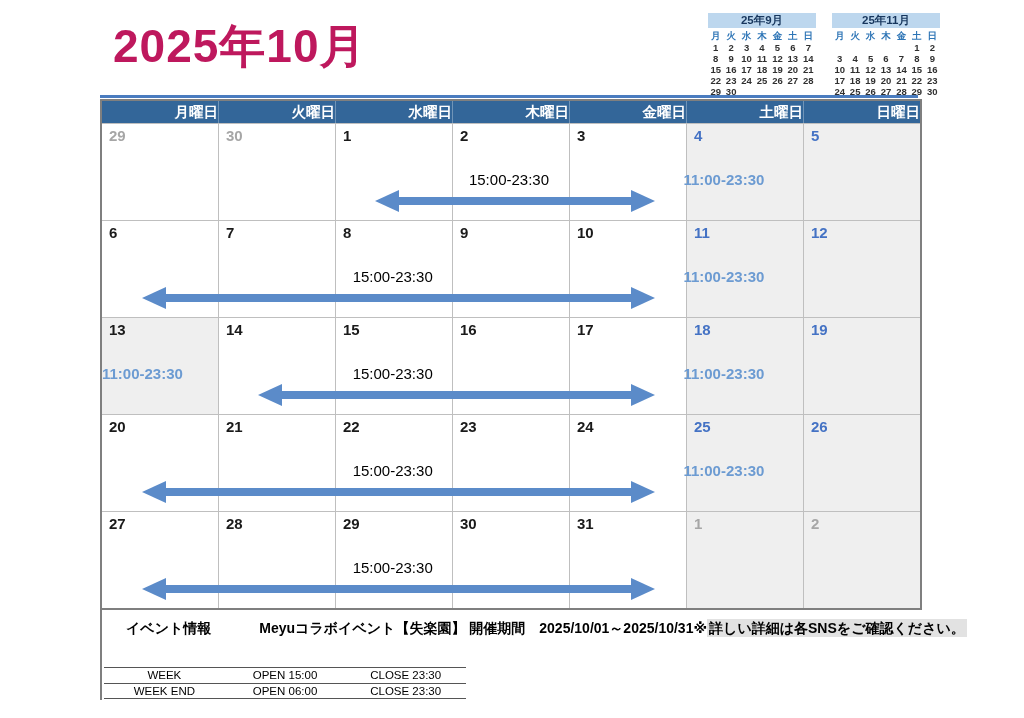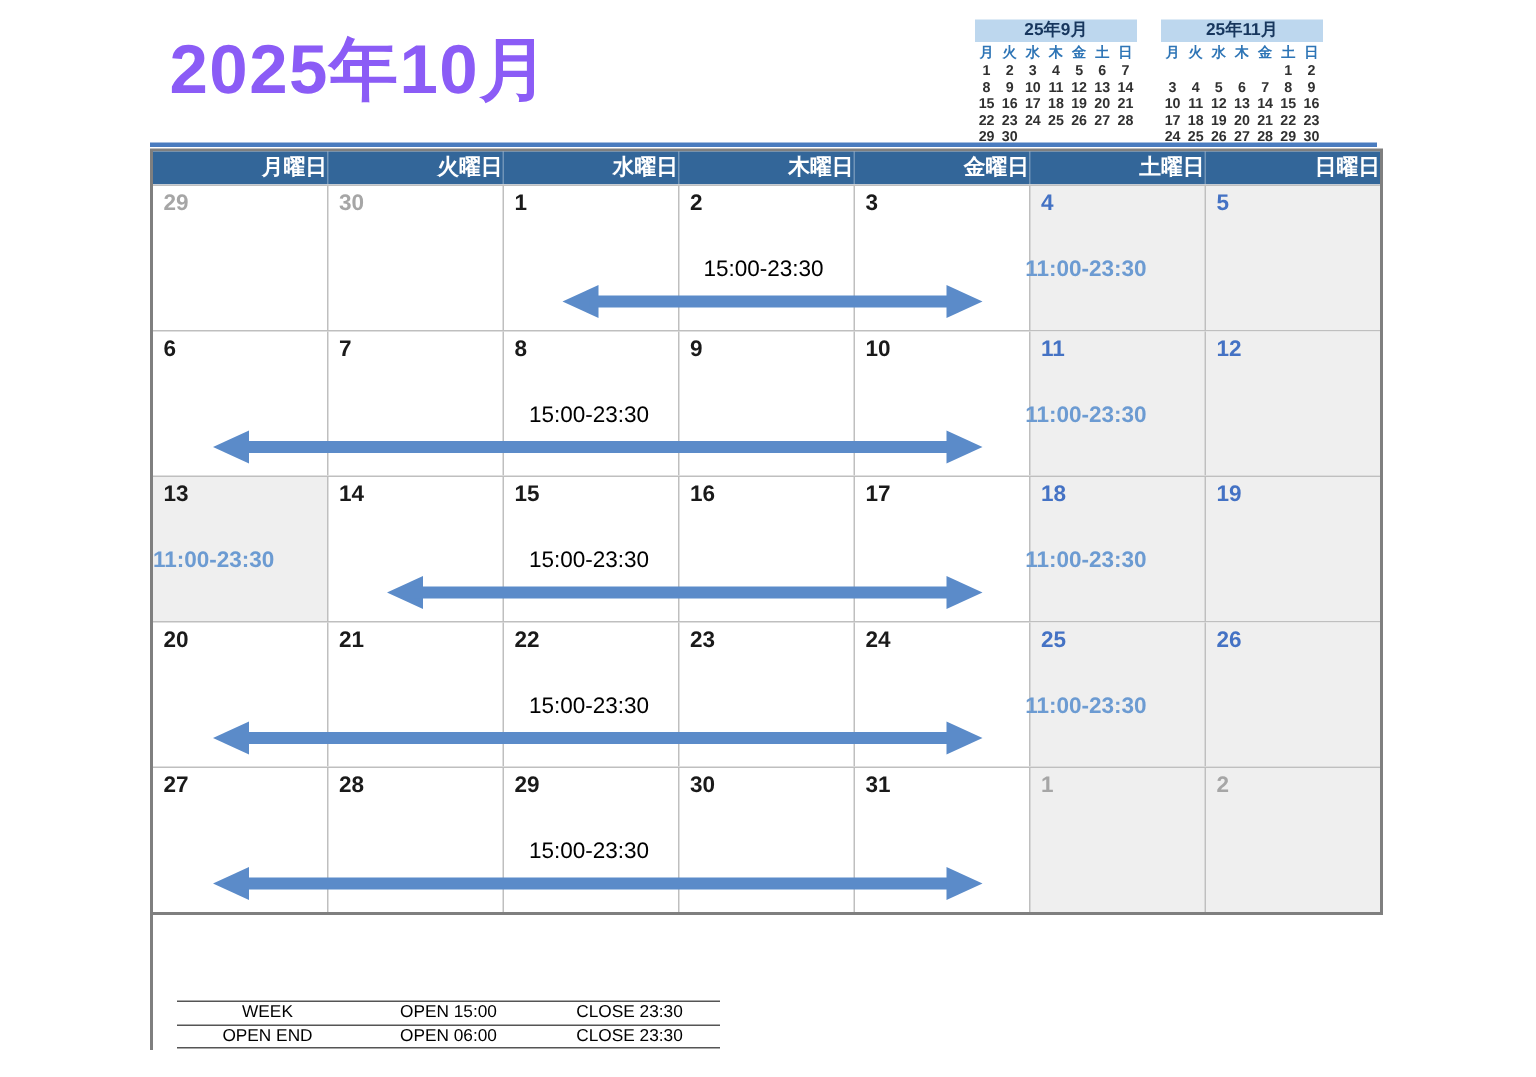--- a/index.html
+++ b/index.html
@@ -1,22 +1,22 @@
 <!DOCTYPE html>
 <html><head>
 <meta charset="utf-8">
 <style>
   html,body{margin:0;padding:0;background:#fff;}
   body{width:1024px;height:718px;position:relative;font-family:"Liberation Sans","DejaVu Sans",sans-serif;overflow:hidden;}
 
-  .page-title{position:absolute;left:113px;top:16px;font-size:46px;font-weight:bold;color:#8b5cf6;letter-spacing:1px;}
+  .page-title{position:absolute;left:113px;top:16px;font-size:46px;font-weight:bold;color:#be185d;letter-spacing:1px;}
   .title-rule{position:absolute;left:100px;top:95px;width:818px;height:3px;background:#4A7CBF;}
 
   
-  .minis{position:absolute;left:650px;top:13px;width:232px;display:flex;gap:16px;}
+  .minis{position:absolute;left:708px;top:13px;width:232px;display:flex;gap:16px;}
   .mini-cal{width:112px;}
   .mini-title{height:15px;background:#BDD7EE;color:#17365D;font-weight:bold;font-size:11.5px;text-align:center;line-height:15px;}
   .mini-grid{display:grid;grid-template-columns:repeat(7,1fr);margin-top:1px;}
   .mini-wd{color:#2E75B6;font-weight:bold;font-size:9.5px;text-align:center;height:13px;line-height:13px;}
   .mini-day{color:#303030;font-weight:bold;font-size:9.5px;text-align:center;height:11px;line-height:11px;}
 
   
   .caltable{position:absolute;left:100px;top:99px;width:818px;border:2px solid #7F7F7F;box-sizing:content-box;}
   .cal-header{display:flex;height:22px;background:#336699;}
   .ch{flex:1;color:#fff;font-weight:bold;font-size:14.5px;text-align:right;line-height:22px;border-left:1px solid rgba(255,255,255,.3);}
@@ -36,21 +36,21 @@
   .ahl{left:0;border-right:24px solid #5B8BC9;}
   .ahr{right:0;border-left:24px solid #5B8BC9;}
 
   
   .bottom{position:absolute;left:100px;top:610px;width:820px;height:90px;border-left:2px solid #7F7F7F;box-sizing:border-box;}
   .event-line{padding:10px 0 0 24px;display:flex;align-items:center;font-size:14px;font-weight:bold;color:#000;white-space:nowrap;}
   .ev-body{margin-left:48px;}
   .ev-note{margin-left:auto;margin-right:-2px;}
   .hl{background:#E2E2E2;padding:1px 2px;}
 
-  .hours{position:absolute;left:16px;top:57px;width:362px;border-top:1.5px solid #555;}
+  .hours{position:absolute;left:2px;top:57px;width:362px;border-top:1.5px solid #555;}
   .hrow{display:flex;height:14.5px;border-bottom:1.5px solid #555;align-items:center;}
   .hcell{flex:1;text-align:center;font-size:11.5px;color:#000;}
 </style>
 </head>
 <body>
 
 <div class="page-title">2025年10月</div>
 <div class="title-rule"></div>
 
 <div class="minis">
@@ -308,25 +308,30 @@
         <div class="arrow" style="left: 40px; width: 513.429px;">
           <span class="ah ahl"></span>
           <span class="ashaft"></span>
           <span class="ah ahr"></span>
         </div>
       </div>
     </div>
 </div>
 
 <div class="bottom">
+  <div class="event-line">
+    <span>イベント情報</span>
+    <span class="ev-body">Meyuコラボイベント【失楽園】 開催期間　2025/10/01～2025/10/31</span>
+    <span class="ev-note"><span>※</span><span class="hl">詳しい詳細は各SNSをご確認ください。</span></span>
+  </div>
   <div class="hours">
     <div class="hrow">
       <span class="hcell">WEEK</span>
       <span class="hcell">OPEN 15:00</span>
       <span class="hcell">CLOSE 23:30</span>
     </div>
     <div class="hrow">
-      <span class="hcell">OPEN END</span>
+      <span class="hcell">WEEK END</span>
       <span class="hcell">OPEN 06:00</span>
       <span class="hcell">CLOSE 23:30</span>
     </div>
   </div>
 </div>
 
 </body></html>

